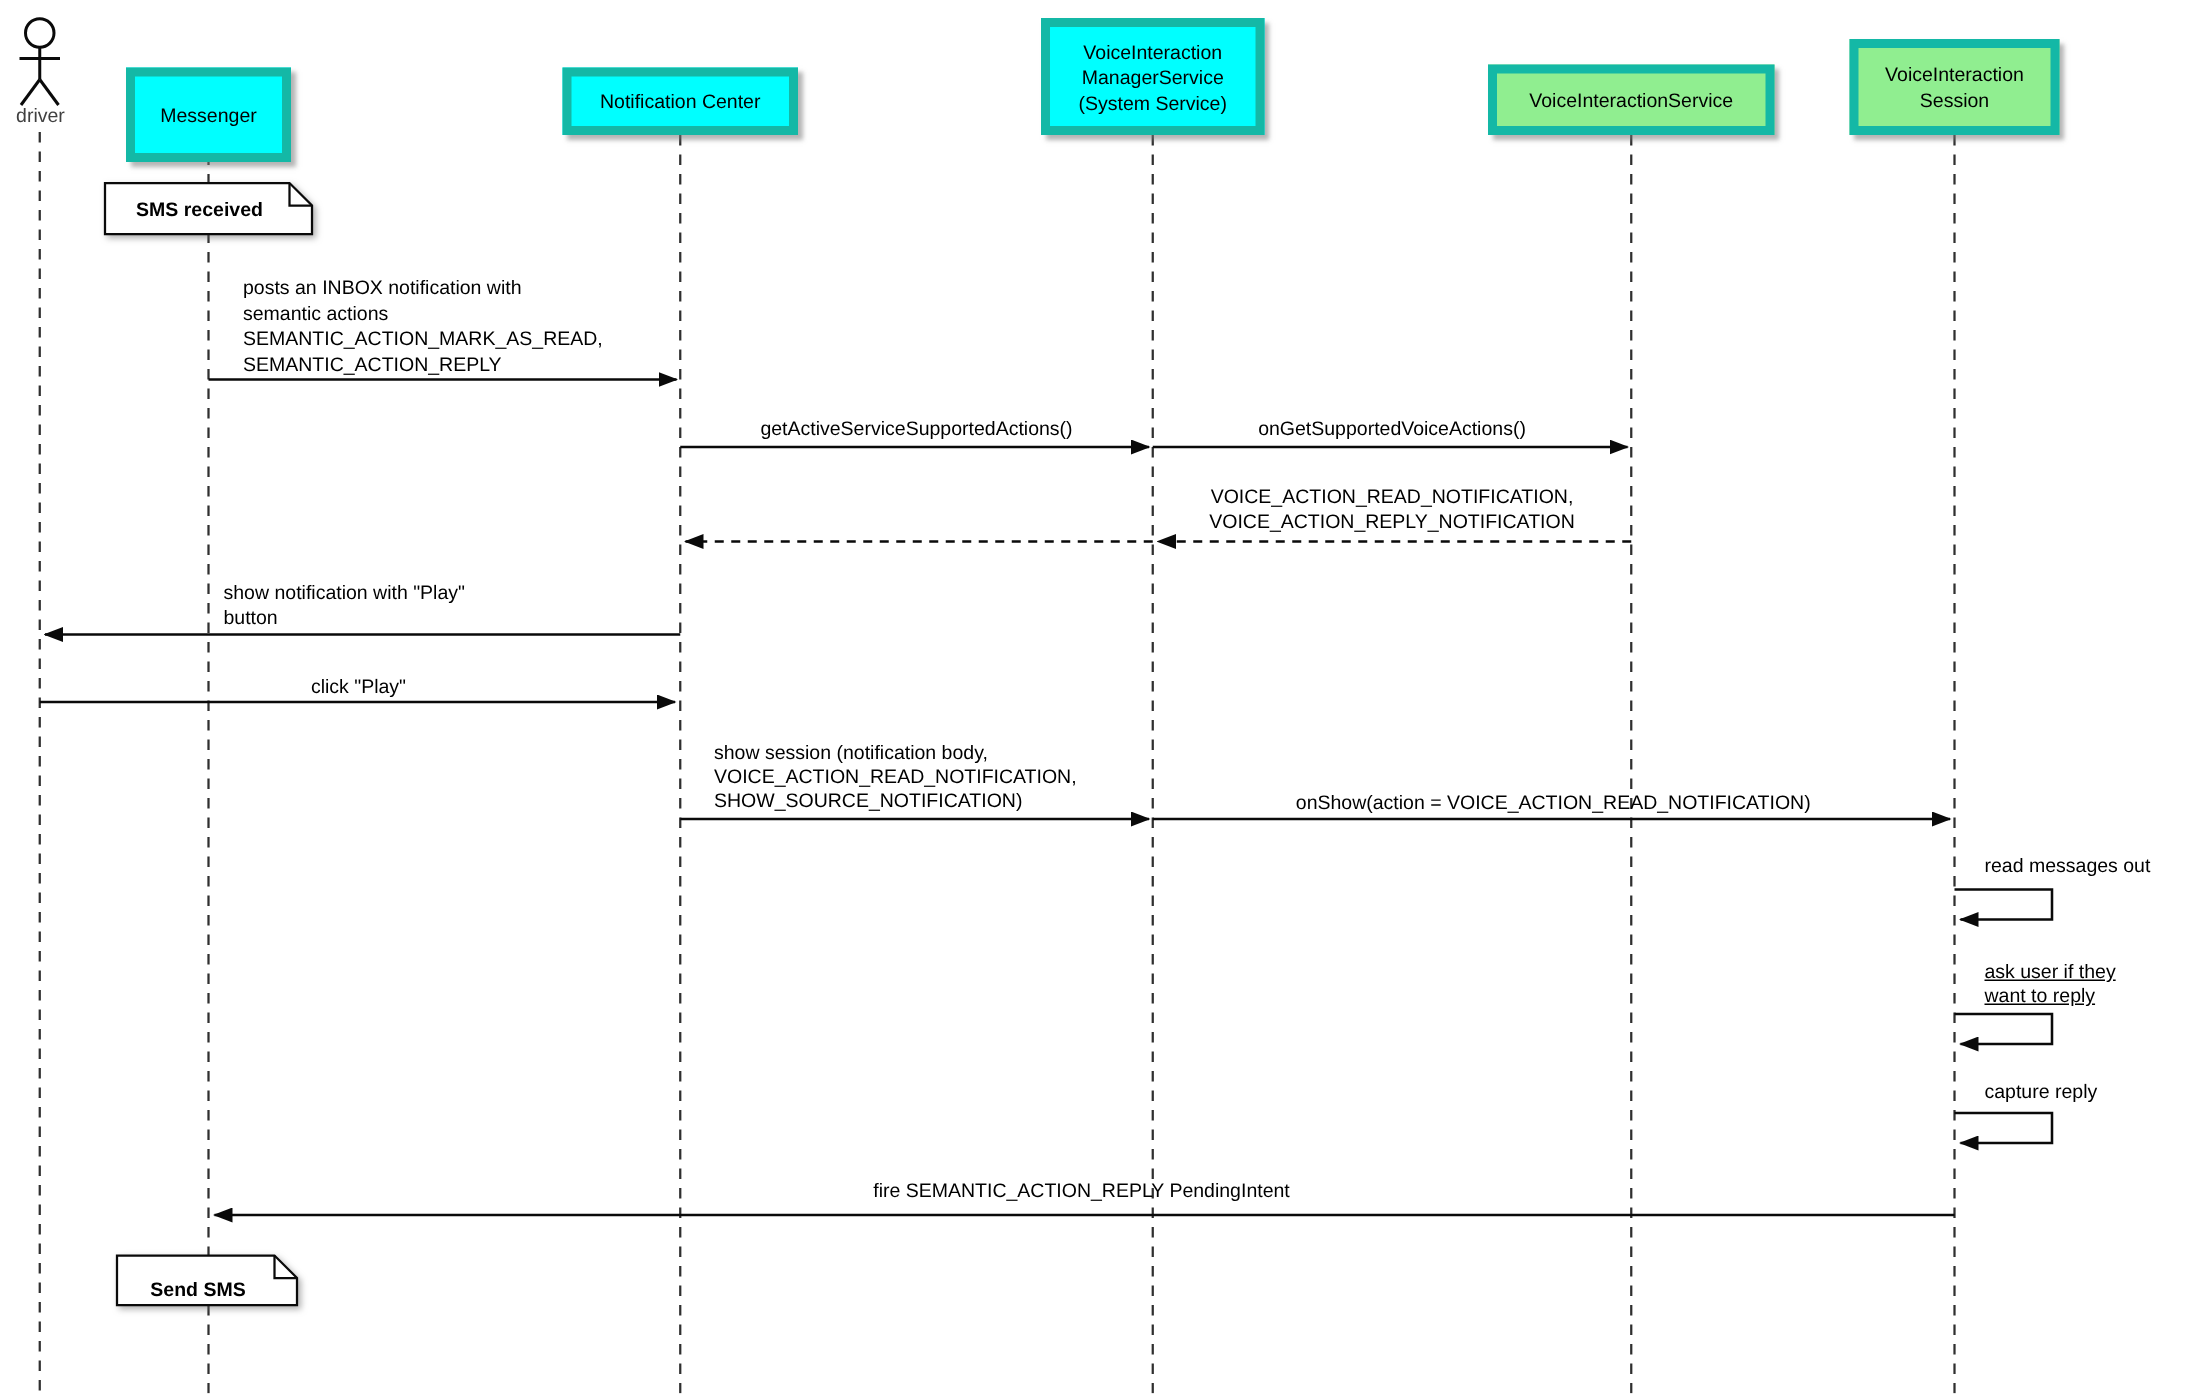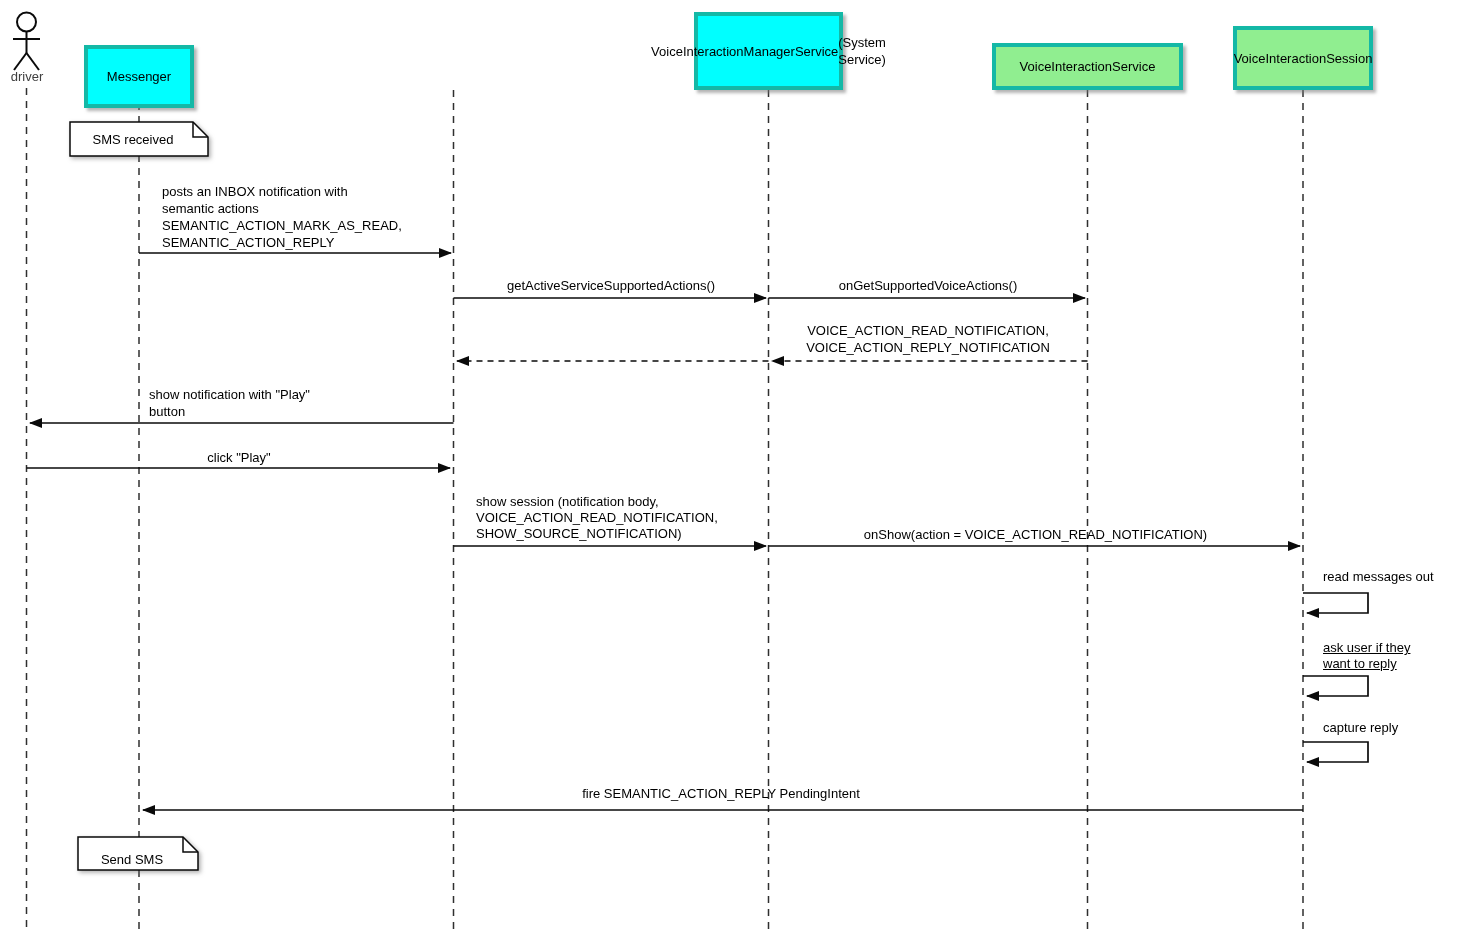--- a/index.html
+++ b/index.html
@@ -2,34 +2,34 @@
 <html><head>
 <meta charset="utf-8">
 <style>
   html,body { margin:0; padding:0; background:#ffffff; }
   body { font-family:"Liberation Sans", sans-serif; }
   .canvas { position:relative; width:1457px; height:929px; background:#ffffff; overflow:hidden; }
   svg.layer { position:absolute; left:0; top:0; }
 
   .pbox {
     position:absolute; box-sizing:border-box;
-    border:4px solid #14b8a6;
-    display:flex; flex-direction:row; align-items:center; justify-content:center;
+    border:6px solid #14b8a6;
+    display:flex; flex-direction:column; align-items:center; justify-content:center;
     font-size:13px; line-height:17px; color:#000; text-align:center;
     box-shadow:3px 3px 3px rgba(120,120,120,0.55);
   }
   .lbl { position:absolute; font-size:13px; color:#000; }
   .lbl div { white-space:nowrap; }
   .lines-left { text-align:left; }
   .lines-left div { line-height:17px; }
   .tight div { line-height:16px; }
   .center-lbl { text-align:center; }
   .notetext {
     position:absolute; display:flex; align-items:center; justify-content:center;
-    font-size:13px; color:#000;
+    font-size:13px; color:#000;font-weight:bold;
   }
   .actor-label { position:absolute; font-size:13px; color:#404040; text-align:center; }
 </style>
 </head>
 <body>
 
 <div class="canvas">
 
   <svg class="layer" width="1457" height="929" viewBox="0 0 1457 929">
     <defs>
@@ -79,20 +79,23 @@
       <polyline points="1303,742 1368,742 1368,762 1307,762" marker-end="url(#arr)"></polyline>
       <line x1="1303" y1="810" x2="143" y2="810" marker-end="url(#arr)"></line>
     </g>
   </svg>
 
   <div class="actor-label" style="left:0; top:69; width:54px; left:0px; top:69px;">driver</div>
 
   <div class="pbox" style="left:84px; top:45px; width:110px; height:63px; background:#00FFFF;">
     <div>Messenger</div>
   </div>
+  <div class="pbox" style="left:375px; top:45px; width:157px; height:45px; background:#00FFFF;">
+    <div>Notification Center</div>
+  </div>
   <div class="pbox" style="left:694px; top:12px; width:149px; height:78px; background:#00FFFF;">
     <div>VoiceInteraction</div>
     <div>ManagerService</div>
     <div>(System Service)</div>
   </div>
   <div class="pbox" style="left:992px; top:43px; width:191px; height:47px; background:#90EE90;">
     <div>VoiceInteractionService</div>
   </div>
   <div class="pbox" style="left:1233px; top:26px; width:140px; height:64px; background:#90EE90;">
     <div>VoiceInteraction</div>

